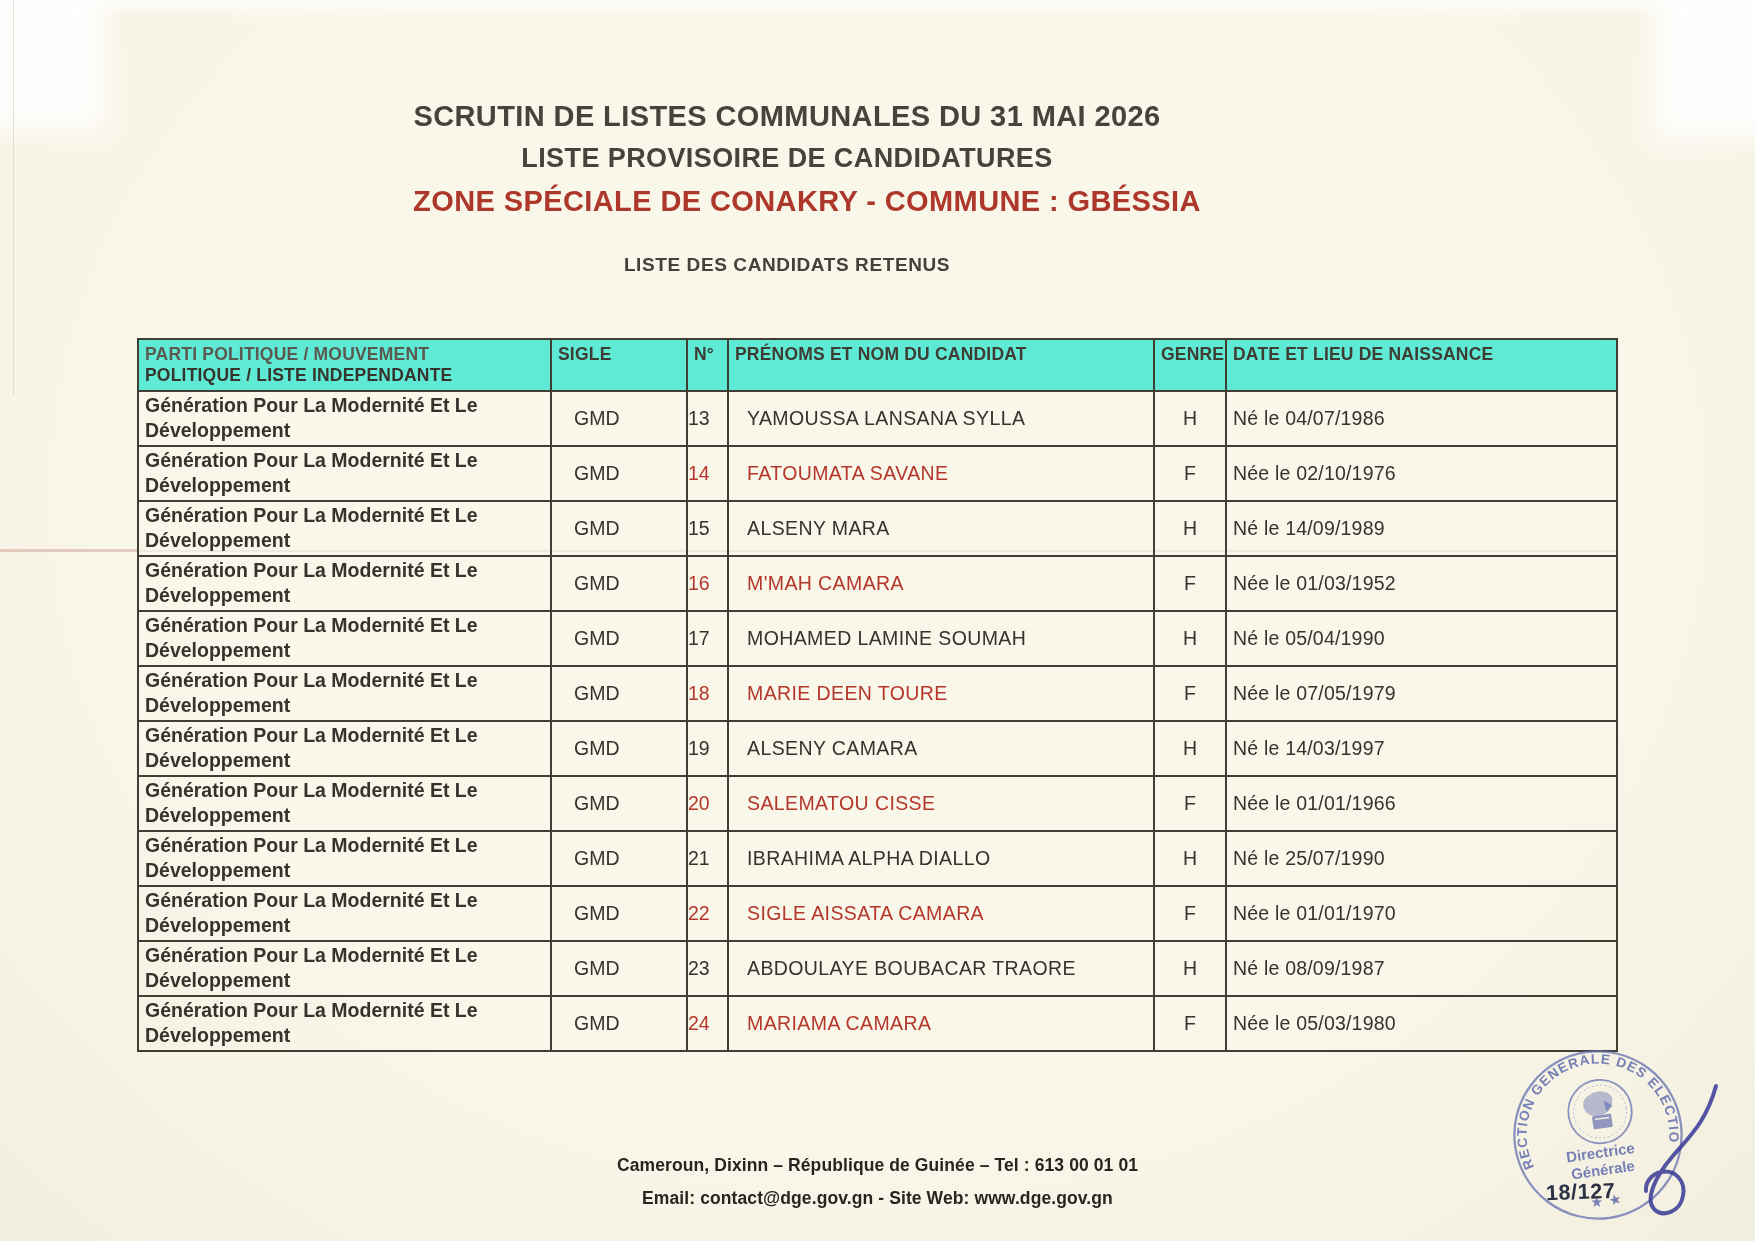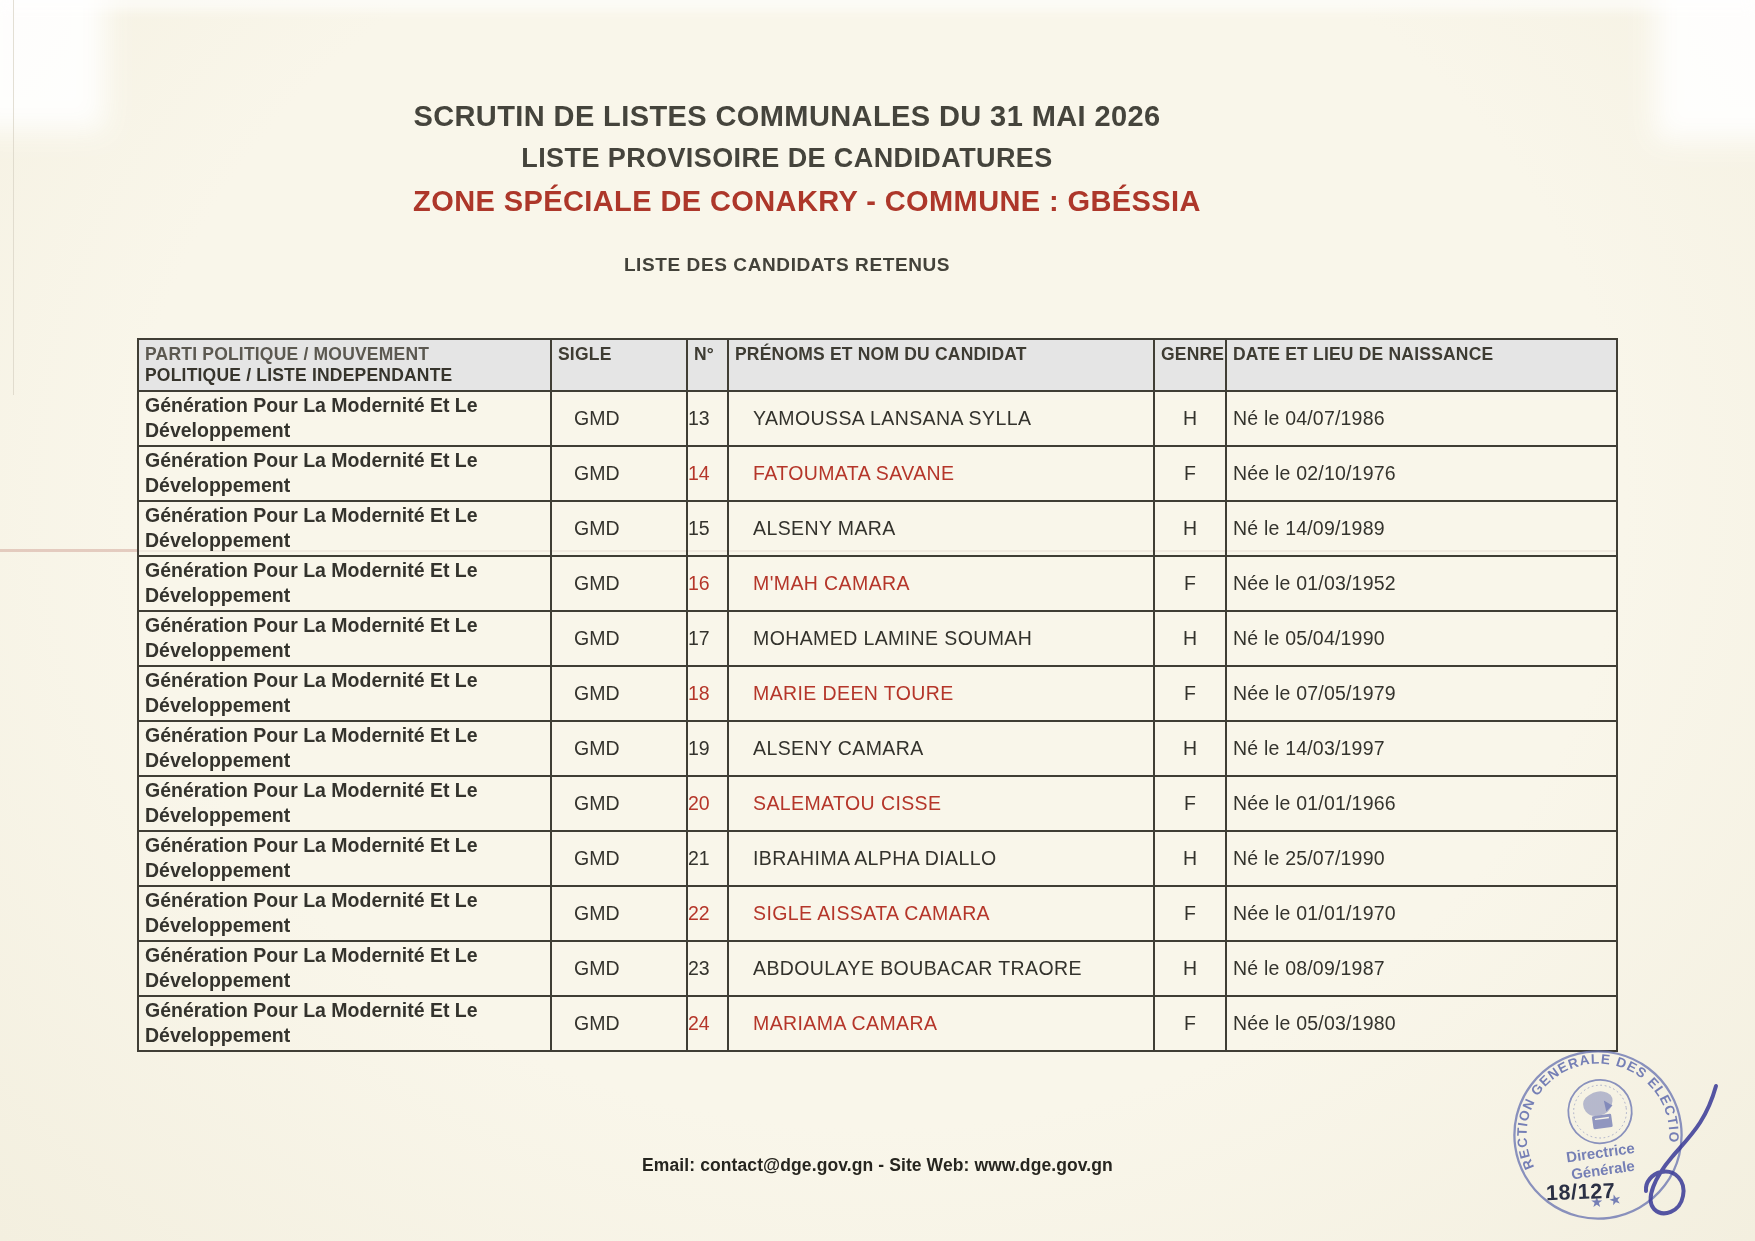--- a/index.html
+++ b/index.html
@@ -35,34 +35,34 @@
   
   table.candidates {
     position:absolute; left:137px; top:338px; width:1479px;
     border-collapse:collapse; table-layout:fixed;
   }
   .candidates th, .candidates td {
     border:2px solid #403e35; overflow:hidden; vertical-align:middle;
   }
   .candidates thead tr { height:52px; }
   .candidates thead th {
-    background:#e5e5e5; text-align:left; vertical-align:top;
+    background:#5eead4; text-align:left; vertical-align:top;
     font-size:17.5px; font-weight:700; letter-spacing:.2px;
     padding:4px 2px 0 6px; color:#3e3c33;
   }
   .hl1 { color:#5b5850; }
   .hl2 { color:#36342c; }
   th.h-num { text-align:center; padding-left:0; }
   th.h-genre { padding-left:3px; letter-spacing:0; }
   .candidates tbody tr { height:54px; }
   .candidates tbody td { font-size:19.5px; color:#34332d; background:transparent; }
   .c-party { padding:1px 16px 2px 6px; line-height:25px;font-weight:bold; }
   .c-sigle { padding-left:22px; }
   .c-num   { padding-right:17px; }
-  .c-name  { padding-left:24px; letter-spacing:.4px; }
+  .c-name  { padding-left:18px; letter-spacing:.4px; }
   .c-genre { text-align:center; }
   .c-date  { padding-left:6px; letter-spacing:.2px; }
   tr.red .c-num, tr.red .c-name { color:#b5362a; }
 
   
   .footer { position:absolute; left:0; top:1149px; width:1755px; text-align:center;
             font-size:17.5px; font-weight:600; color:#26251f; line-height:33px;
             letter-spacing:.1px; }
 
   
@@ -242,20 +242,21 @@
     <td class="c-sigle">GMD</td>
     <td class="c-num">24</td>
     <td class="c-name">MARIAMA CAMARA</td>
     <td class="c-genre">F</td>
     <td class="c-date">Née le 05/03/1980</td>
   </tr>
     </tbody>
 </table>
 
 <div class="footer">
+  <div>Cameroun, Dixinn – République de Guinée – Tel : 613 00 01 01</div>
   <div>Email: contact@dge.gov.gn  - Site Web: www.dge.gov.gn</div>
 </div>
 
 <svg class="stamp" viewBox="0 0 200 200">
   <circle cx="100" cy="100" r="95" fill="none" stroke="#6b76b2" stroke-width="2.6" opacity=".85"></circle>
   <defs>
     <path id="arcTop" d="M 21.8,121 A 81,81 0 1 1 178.2,121" fill="none"></path>
     <path id="arcBot" d="M 33.7,146.4 A 81,81 0 0 0 166.3,146.4" fill="none"></path>
   </defs>
   <text font-size="15.5" font-weight="700" fill="#6b76b2" letter-spacing="1.2" font-family="Liberation Sans, sans-serif">

